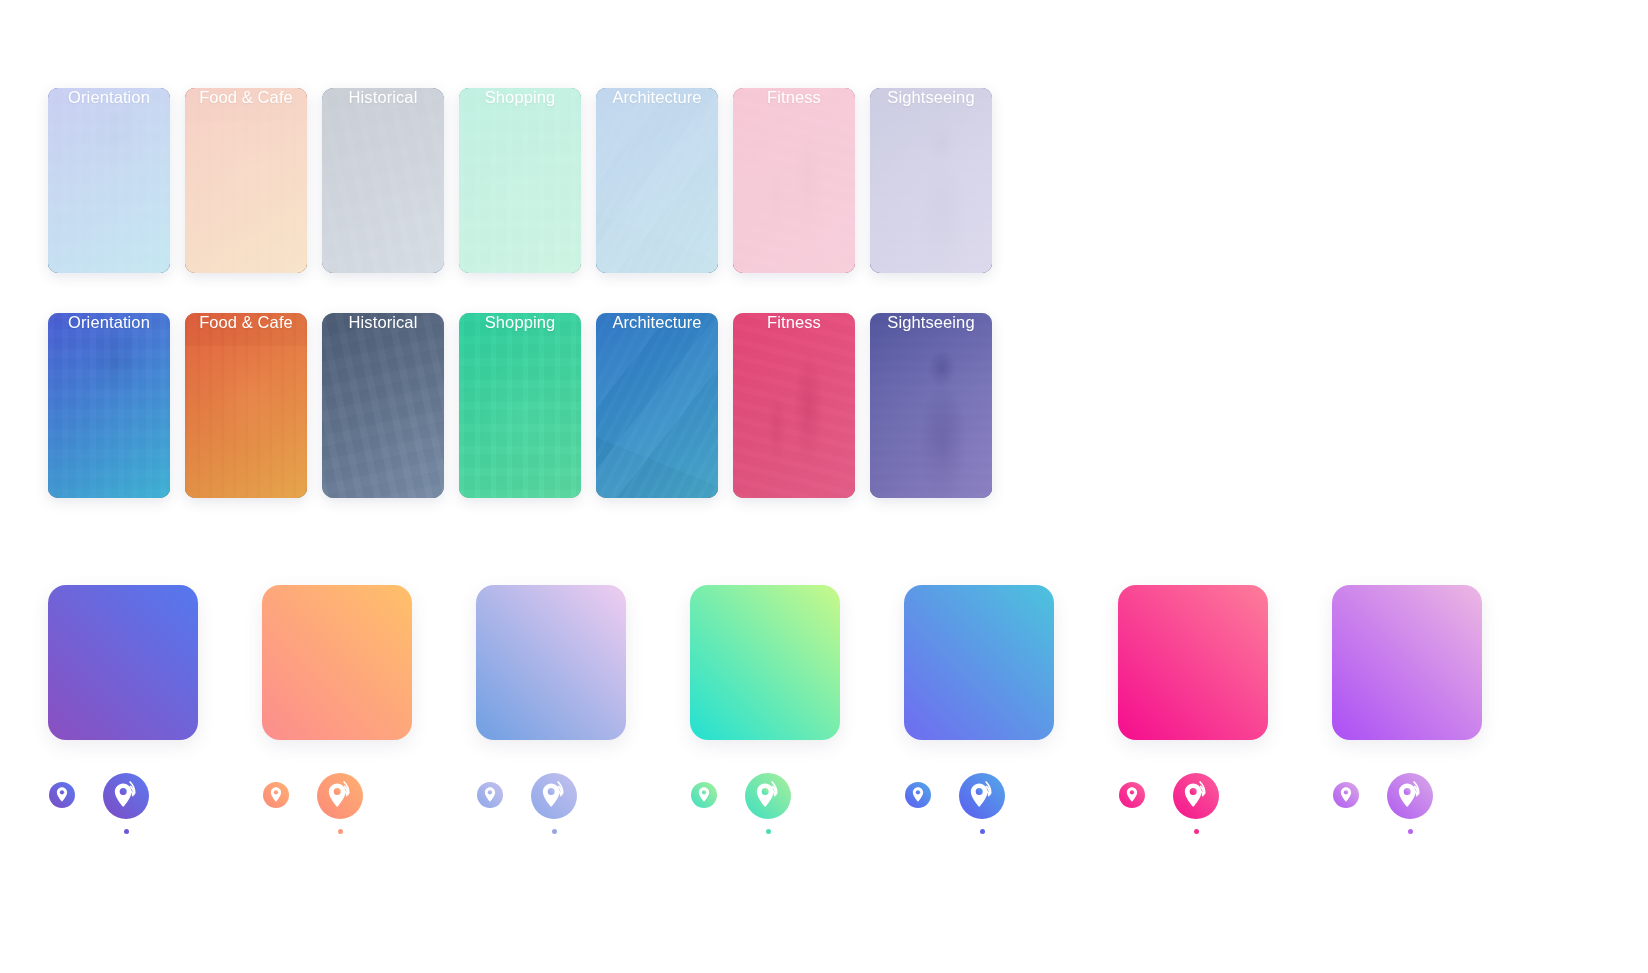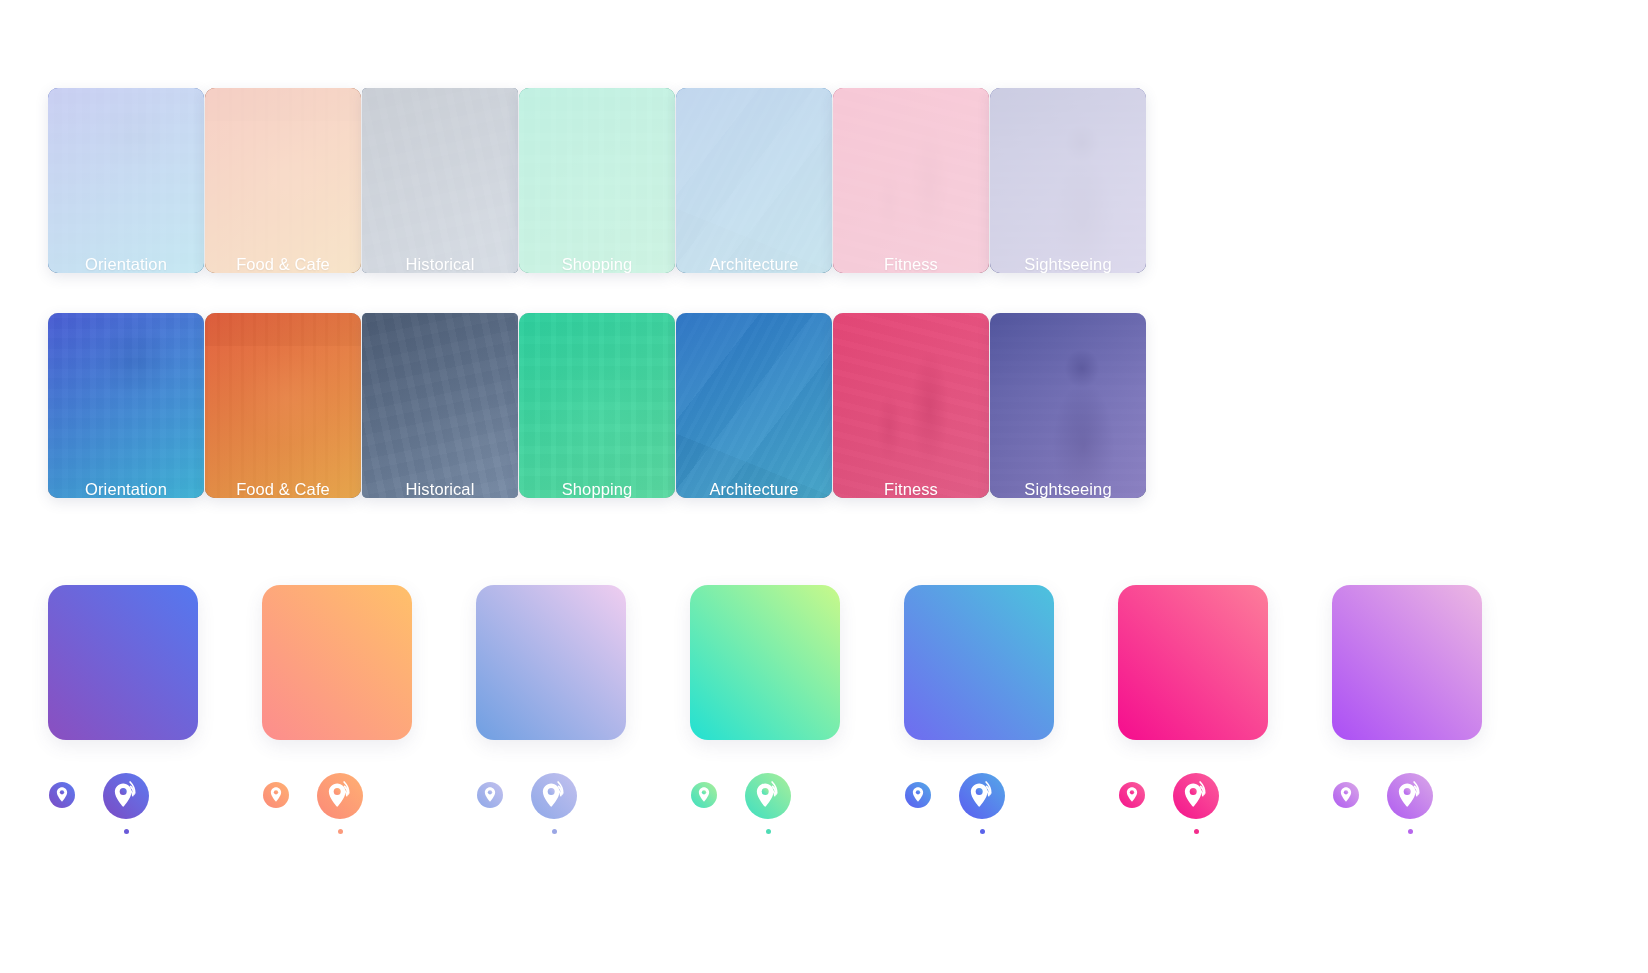--- a/index.html
+++ b/index.html
@@ -26,33 +26,33 @@
     position: absolute;
     left: 48px;
     display: flex;
     gap: 0px;
   }
   .card-row.row-faded { top: 88px; }
   .card-row.row-vivid  { top: 313px; }
 
   .card {
     position: relative;
-    width: 156px;
+    width: 122px;
     height: 185px;
-    margin-right: 1px;
+    margin-right: 15px;
     border-radius: 10px;
     overflow: hidden;
     box-shadow: 0 4px 14px rgba(60,70,110,0.13);
     background: #cfd6e2;
     display: flex;
-    align-items: flex-end;
+    align-items: flex-start;
     justify-content: center;
     flex: 0 0 auto;
   }
-  .card.square { border-radius: 5px; }
+  .card.square { border-radius: 12px; }
 
   
   .card .photo {
     position: absolute;
     inset: 0;
     background-size: cover;
     background-position: center;
     opacity: 1;
   }
   .card .tint {

